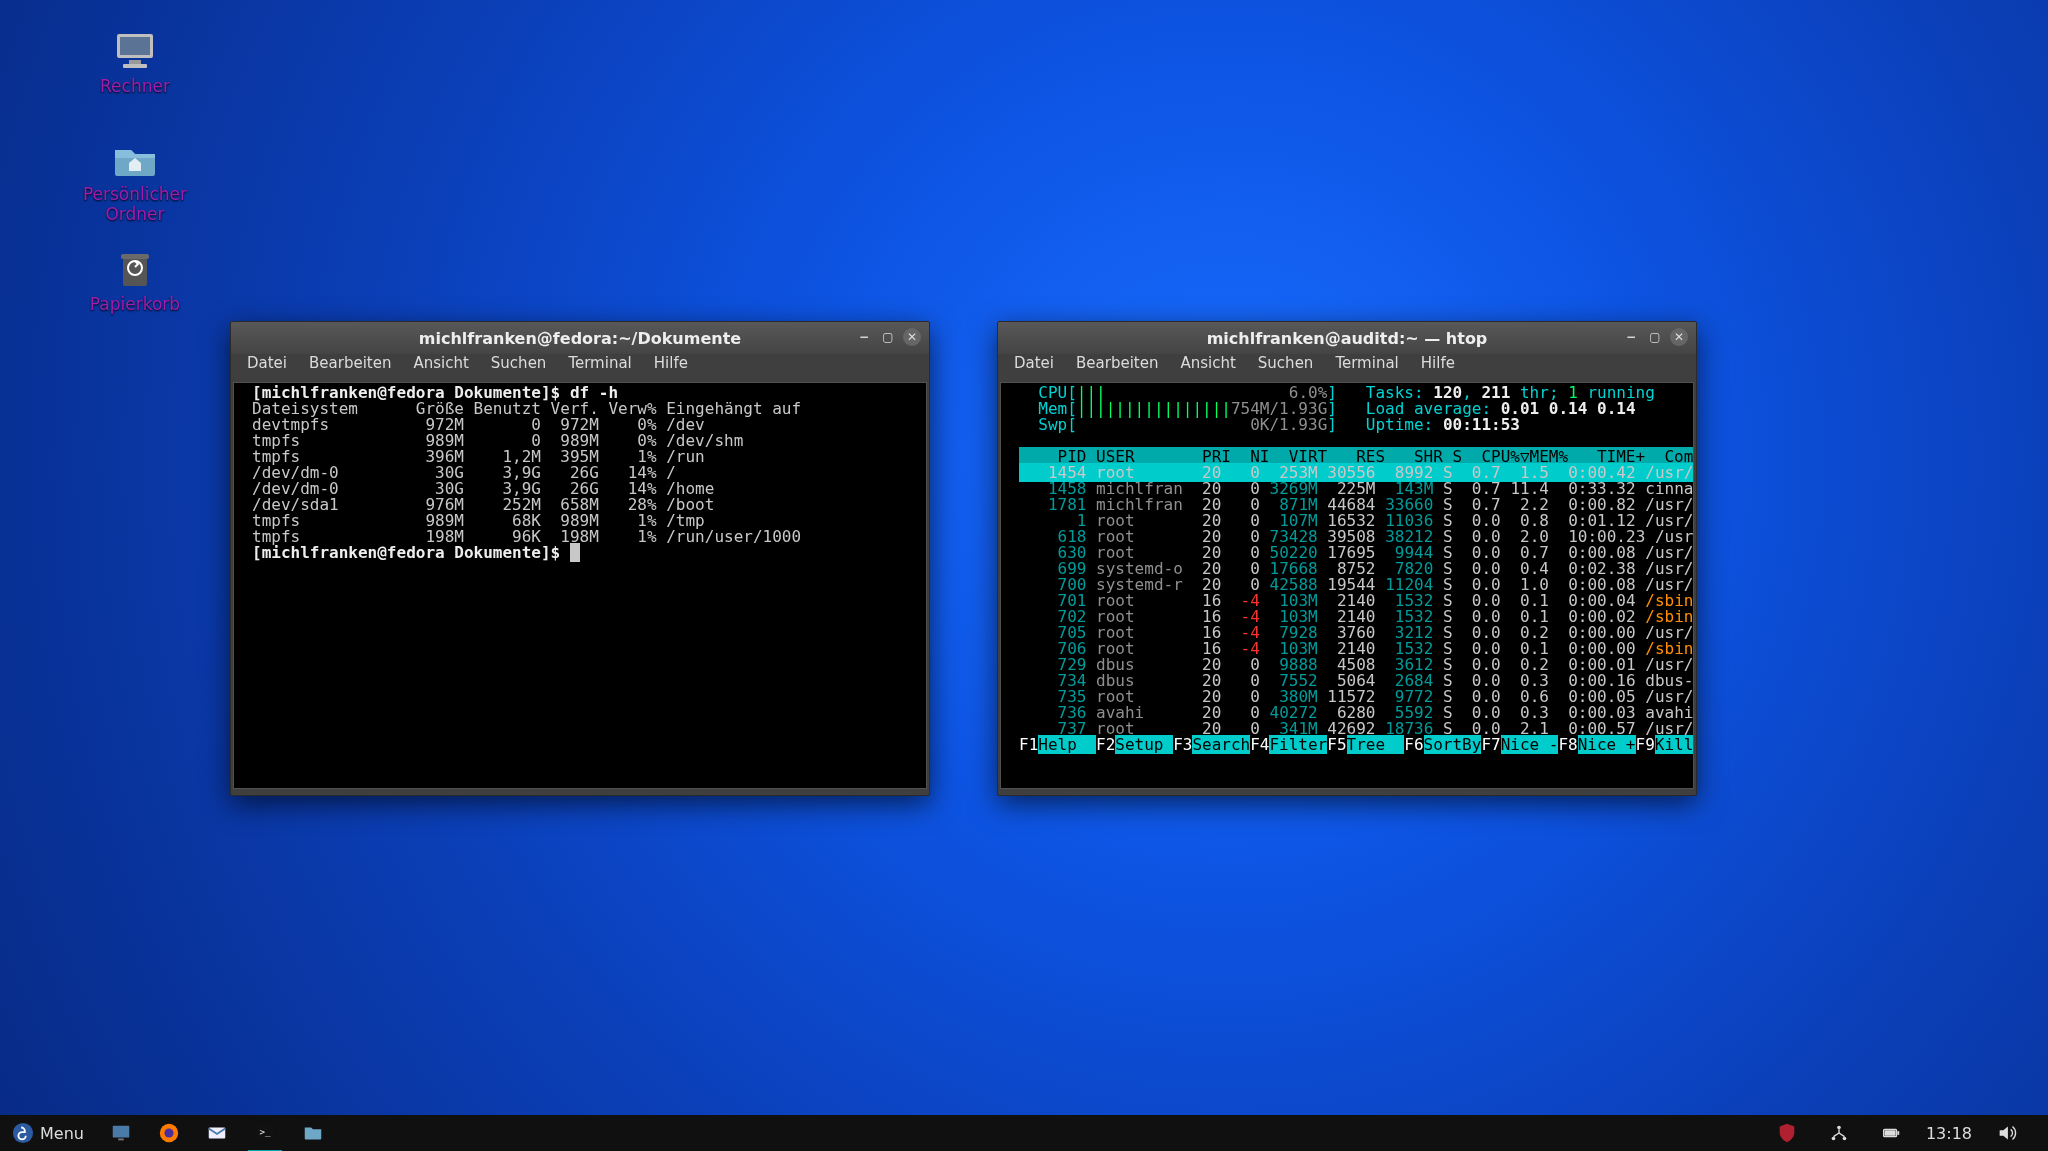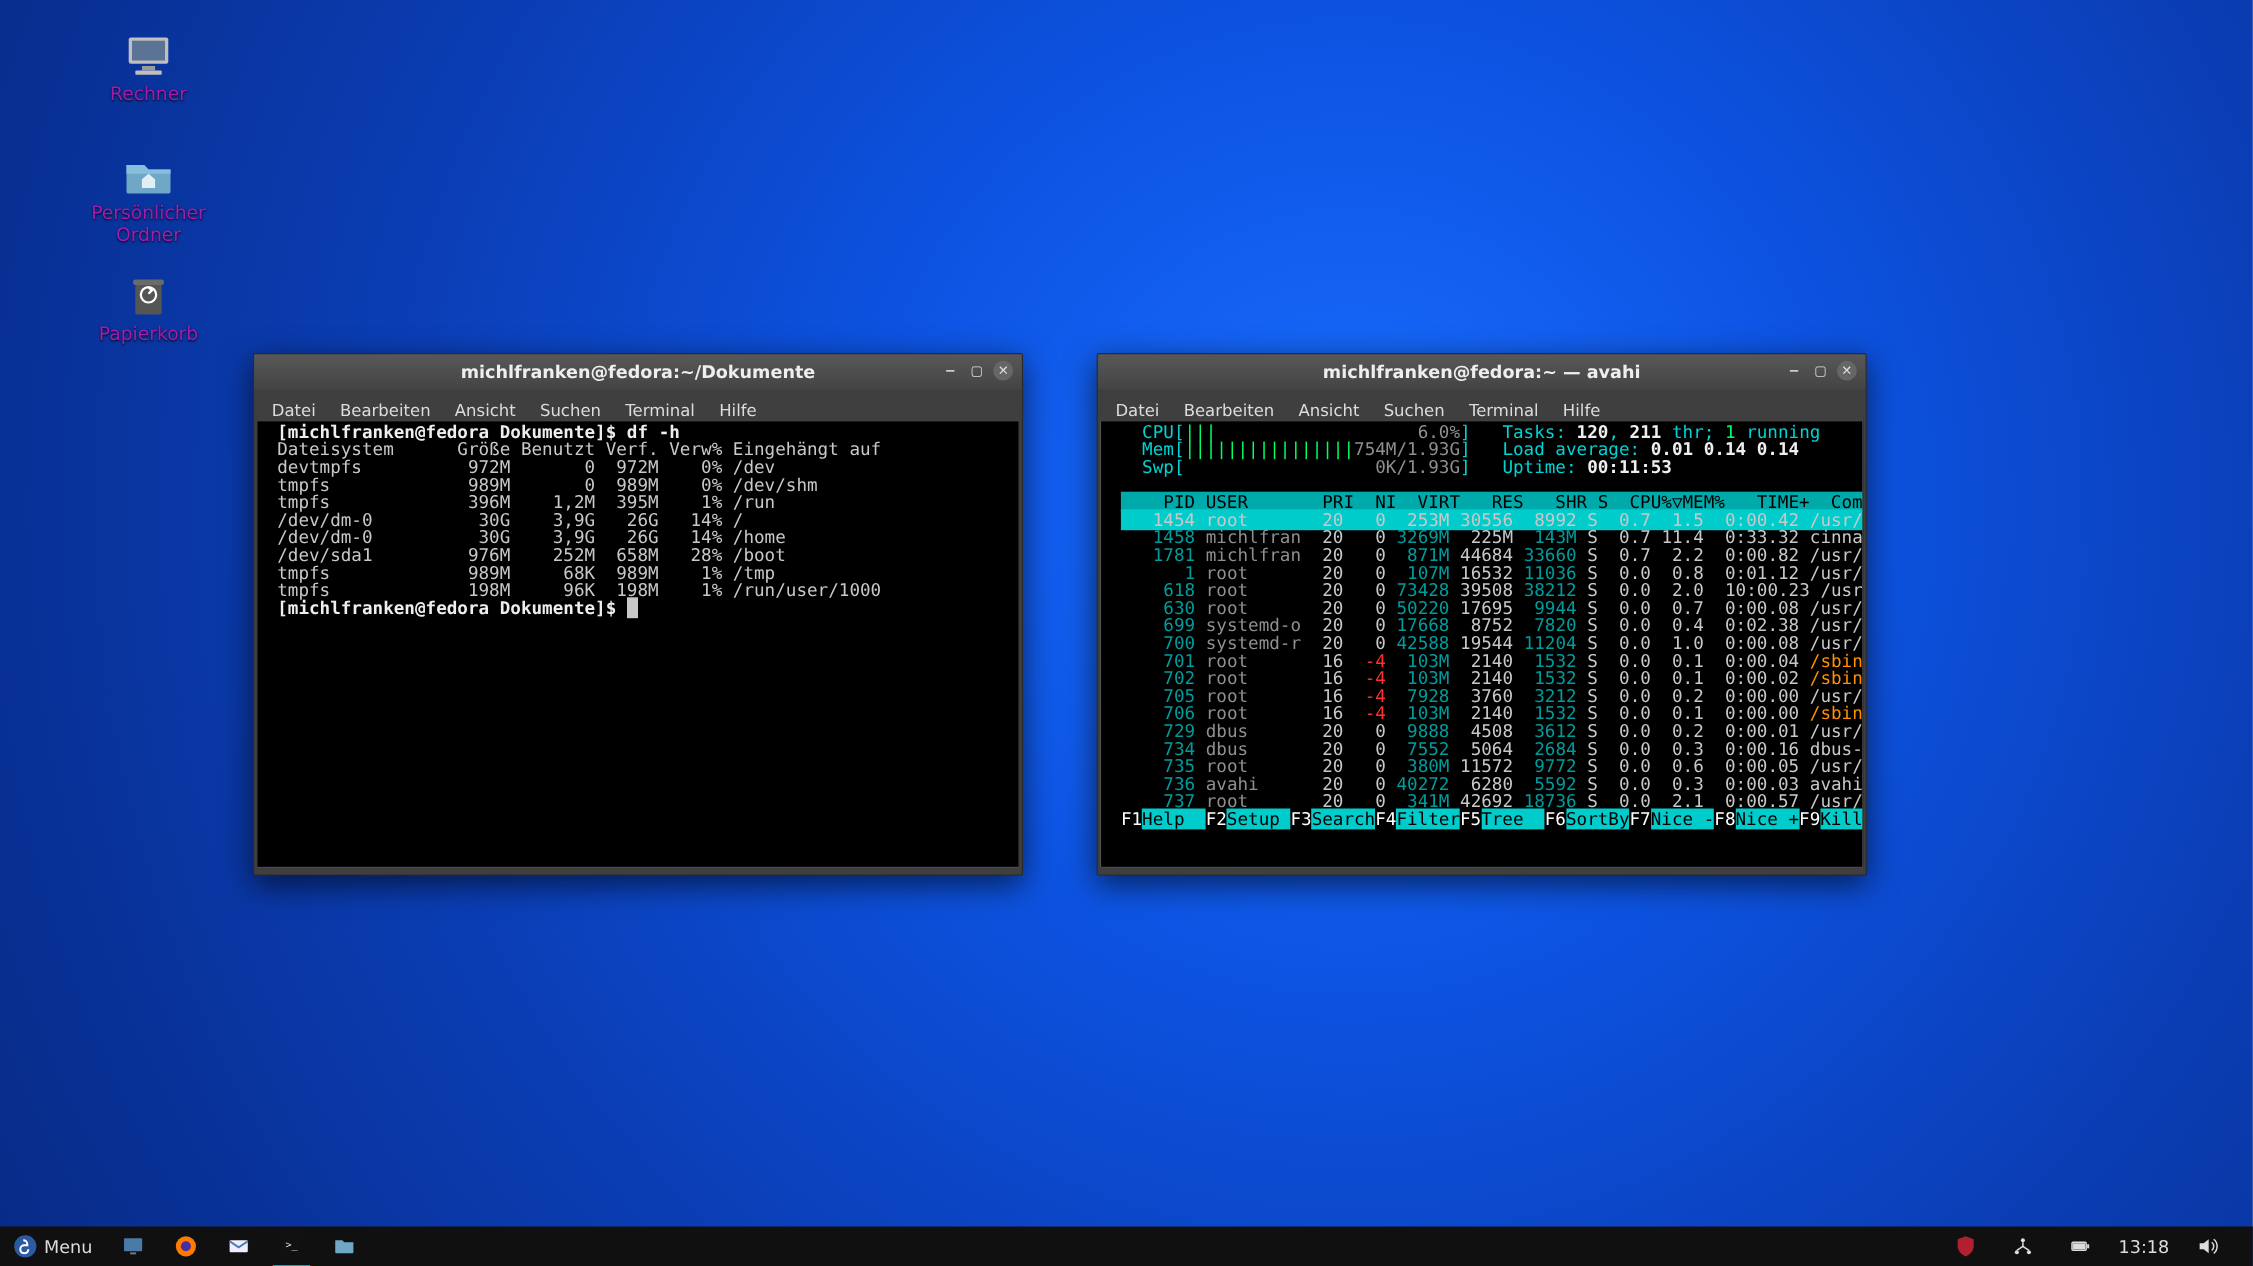--- a/index.html
+++ b/index.html
@@ -7,21 +7,21 @@
   
   .desk-icon{position:absolute;display:flex;flex-direction:column;align-items:center;gap:4px;color:#a21caf;font-size:17px;text-shadow:0 1px 2px #000;cursor:pointer;width:150px;text-align:center;}
   .desk-icon .ico{width:48px;height:42px;display:flex;align-items:center;justify-content:center;}
   .desk-icon svg{width:48px;height:42px;}
   
   .term-win{position:absolute;background:#3f3f3f;border-radius:2px;box-shadow:0 8px 28px rgba(0,0,0,.6);overflow:hidden;border:1px solid #2a2a2a;}
   .titlebar{height:32px;background:linear-gradient(#585858,#444);display:flex;align-items:center;justify-content:center;position:relative;color:#eee;font-size:16px;font-weight:600;}
   .win-ctrls{position:absolute;right:8px;top:6px;display:flex;gap:6px;}
   .win-ctrls .btn{width:18px;height:18px;border-radius:50%;display:flex;align-items:center;justify-content:center;font-size:12px;color:#ddd;cursor:pointer;}
   .win-ctrls .btn.close{background:#666;}
-  .menubar{height:28px;background:#3f3f3f;display:flex;align-items:flex-end;gap:22px;padding:0 16px;color:#dcdcdc;font-size:15px;}
+  .menubar{height:28px;background:#3f3f3f;display:flex;align-items:flex-start;gap:22px;padding:0 16px;color:#dcdcdc;font-size:15px;}
   .menubar span{cursor:pointer;}
   .termbody{background:#000;color:#c8c8c8;font-family:"DejaVu Sans Mono",monospace;font-size:16px;line-height:1.0;padding:2px 18px;white-space:pre;overflow:hidden;border:1px solid #505050;margin:0 2px 2px 2px;}
   
   .c-cyan{color:#00d3d3;} .c-teal{color:#009c9c;} .c-green{color:#00ff5f;} .c-red{color:#ff3030;}
   .c-white{color:#eee;font-weight:bold;} .c-dim{color:#8f8f8f;}
   .hdr{background:#0aa;color:#000;}
   .rowsel{background:#0cc;}
   .fkey{color:#fff;} .flabel{background:#0cc;color:#000;}
   .c-orange{color:#ff9000;}
   
@@ -95,21 +95,21 @@
 /dev/dm-0          30G    3,9G   26G   14% /
 /dev/dm-0          30G    3,9G   26G   14% /home
 /dev/sda1         976M    252M  658M   28% /boot
 tmpfs             989M     68K  989M    1% /tmp
 tmpfs             198M     96K  198M    1% /run/user/1000
 <span class="c-white">[michlfranken@fedora Dokumente]$ </span><span style="background:#c8c8c8;"> </span></div>
 </div>
 
 <div class="term-win" style="left:997px;top:321px;width:698px;height:473px;">
   <div class="titlebar">
-    <span>michlfranken@fedora:~ — avahi</span>
+    <span>michlfranken@auditd:~ — htop</span>
     <div class="win-ctrls">
       <div class="btn">−</div>
       <div class="btn">▢</div>
       <div class="btn close">✕</div>
     </div>
   </div>
   <div class="menubar">
     <span>Datei</span>
     <span>Bearbeiten</span>
     <span>Ansicht</span>

